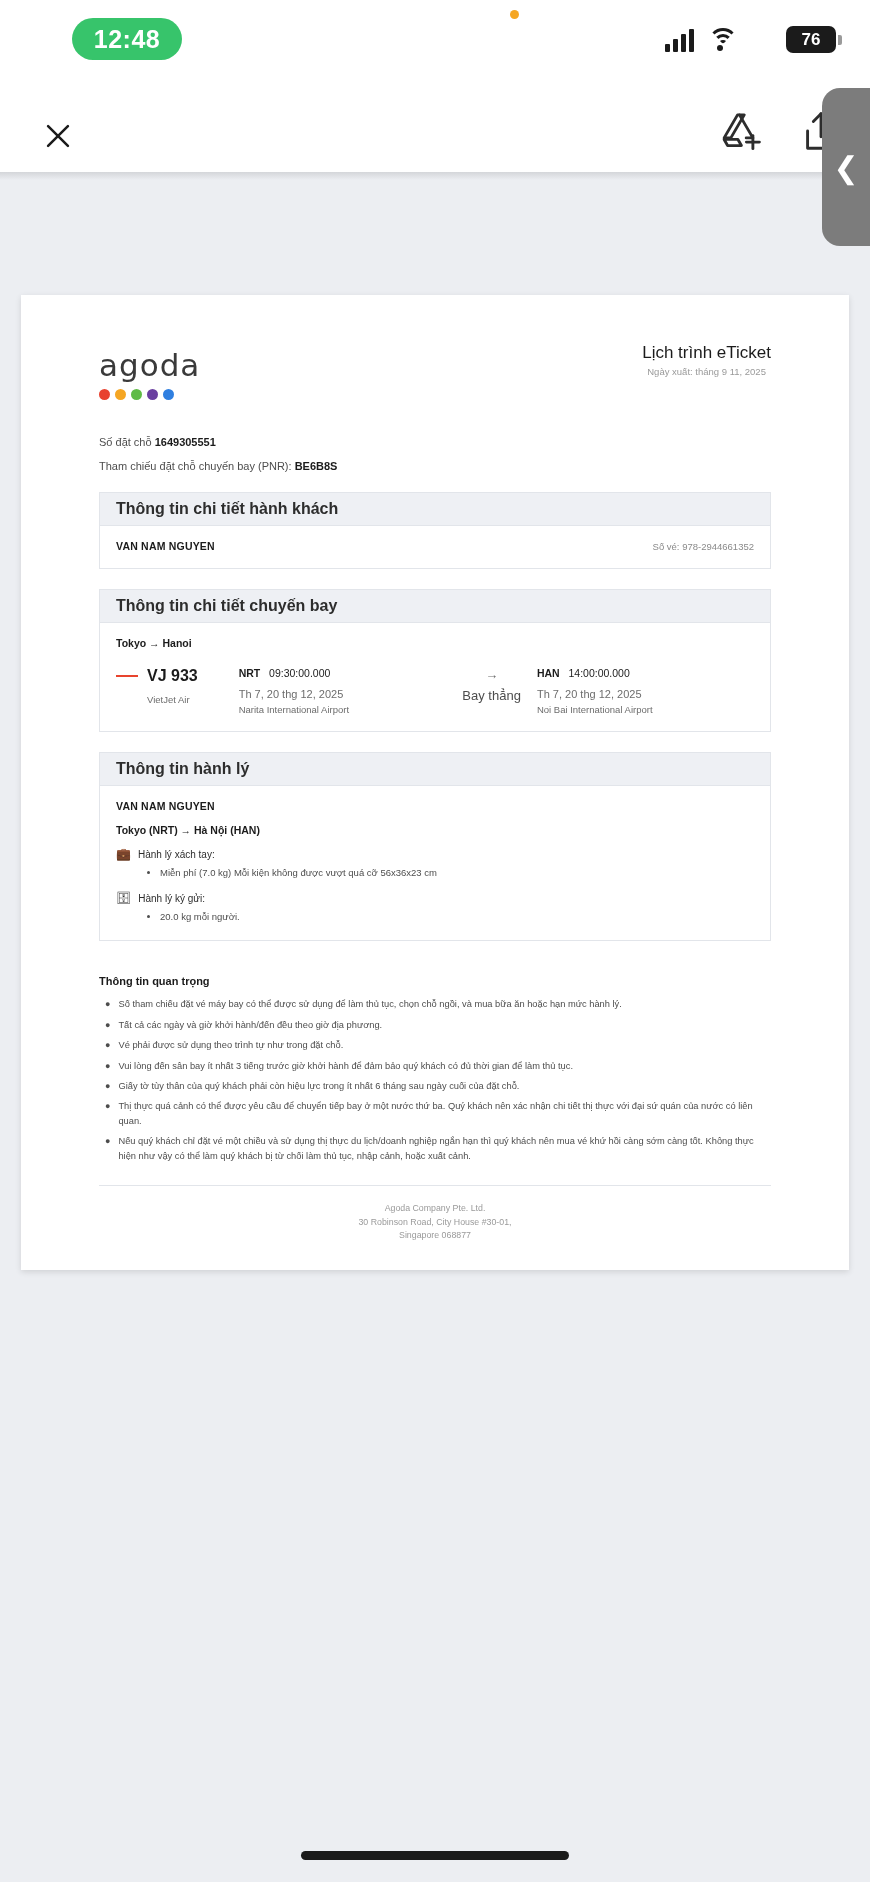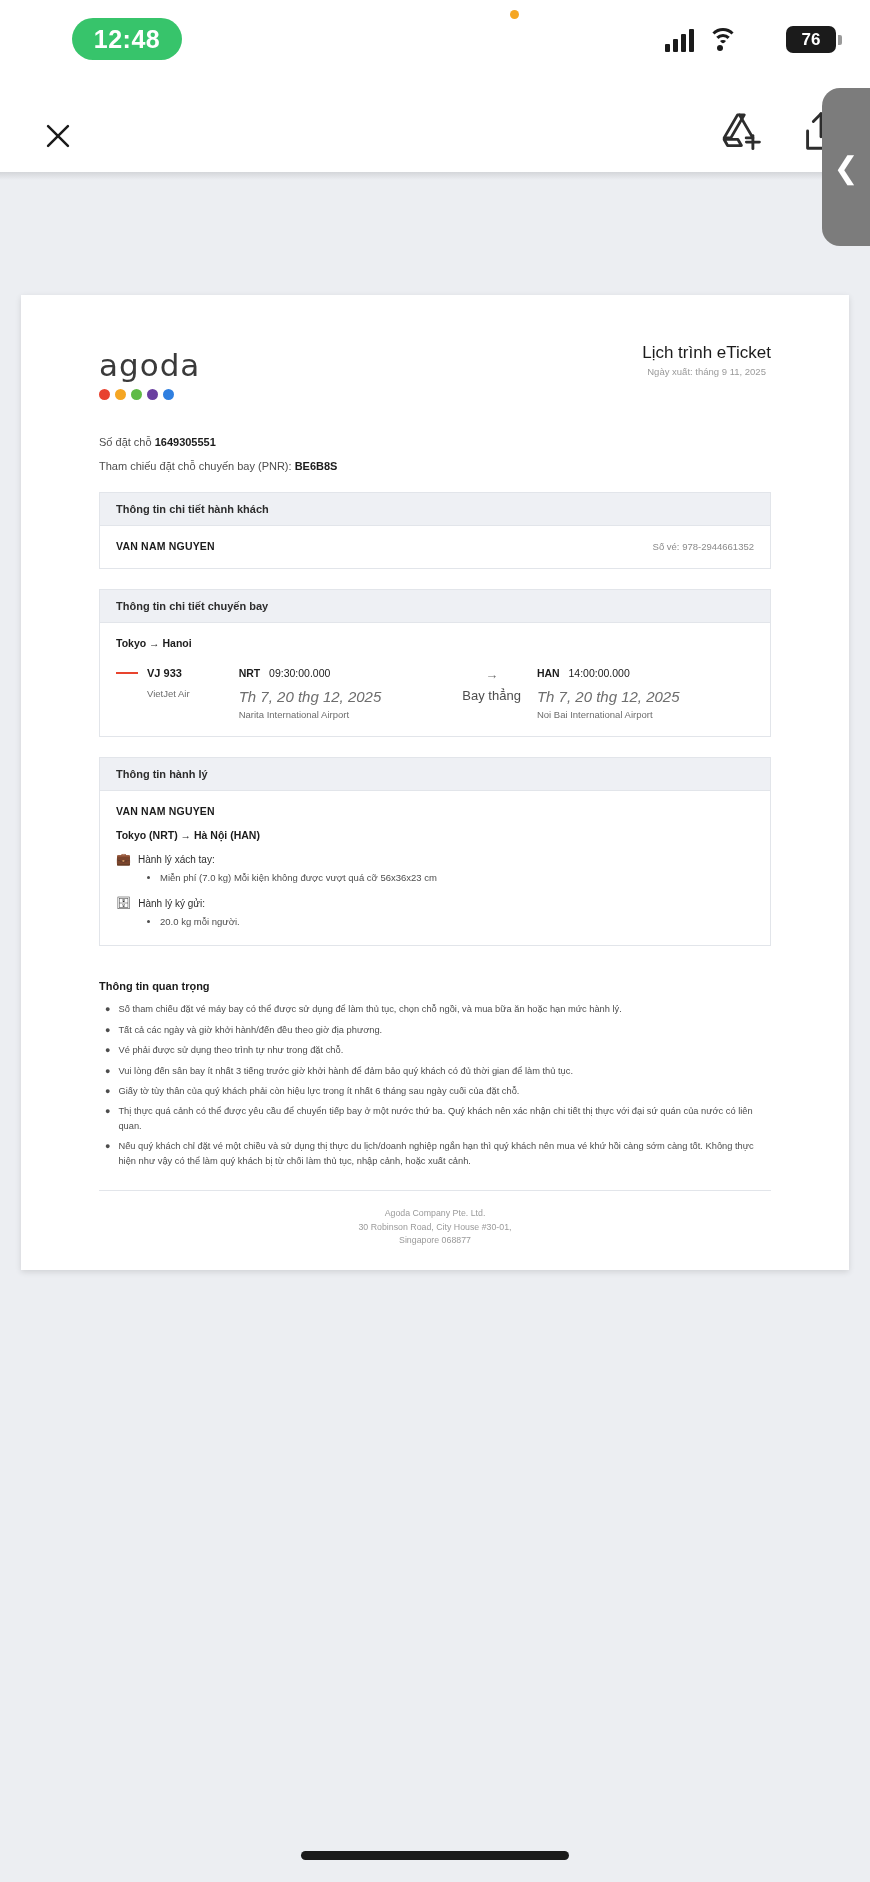--- a/index.html
+++ b/index.html
@@ -131,44 +131,44 @@
   .book-line b { color: #1b1b1b; }
   .book-line.second { margin-top: 12px; }
 
   .sec-head {
     margin-top: 20px;
     background: #eef0f4;
     border: 1px solid #e2e5ea;
     height: 34px;
     display: flex; align-items: center;
     padding-left: 16px;
-    font-size: 11px; font-weight: bold; color: #2d2d2d;
+    font-size: 16px; font-weight: bold; color: #2d2d2d;
   }
   .sec-body {
     border: 1px solid #e2e5ea; border-top: none;
     padding: 14px 16px 16px 16px;
   }
   .pax-row { display: flex; justify-content: space-between; align-items: center; }
   .pax-name { font-size: 10.5px; font-weight: bold; color: #1b1b1b; letter-spacing: 0.2px; }
   .pax-ticket { font-size: 9.5px; color: #8a8a8a; }
 
   .route-label { font-size: 10.5px; font-weight: bold; color: #1b1b1b; }
   .flight-grid {
     display: flex; align-items: flex-start; margin-top: 18px;
   }
   .col-carrier { width: 130px; }
   .carrier-line { display: flex; align-items: center; gap: 9px; }
   .carrier-dash { width: 22px; height: 2px; background: #e8442e; display: block; }
-  .carrier-code { font-size: 11px; font-weight: bold; color: #1b1b1b; }
+  .carrier-code { font-size: 16px; font-weight: bold; color: #1b1b1b; }
   .carrier-name { font-size: 9.5px; color: #6d6d6d; margin-top: 9px; margin-left: 31px; }
   .col-dep { width: 220px; }
   .col-arr { width: 230px; }
   .seg-time { font-size: 10.5px; color: #1b1b1b; }
   .seg-time b { font-weight: bold; }
-  .seg-date { font-size: 15px; color: #6d6d6d; margin-top: 9px; font-style: italic; }
+  .seg-date { font-size: 11px; color: #6d6d6d; margin-top: 9px; }
   .seg-airport { font-size: 9.5px; color: #6d6d6d; margin-top: 4px; }
   .col-mid { width: 96px; text-align: center; padding-top: 1px; }
   .mid-arrow { font-size: 13px; color: #6d6d6d; line-height: 1; }
   .mid-text { font-size: 13px; color: #4d4d4d; margin-top: 7px; }
 
   .bag-name { font-size: 10.5px; font-weight: bold; color: #1b1b1b; letter-spacing: 0.2px; }
   .bag-route { font-size: 10.5px; font-weight: bold; color: #1b1b1b; margin-top: 12px; }
   .bag-head { display: flex; align-items: center; gap: 7px; margin-top: 12px; font-size: 10px; color: #2d2d2d; }
   .bag-icon { font-size: 12px; line-height: 1; }
   .bag-list { margin: 5px 0 0 44px; }

